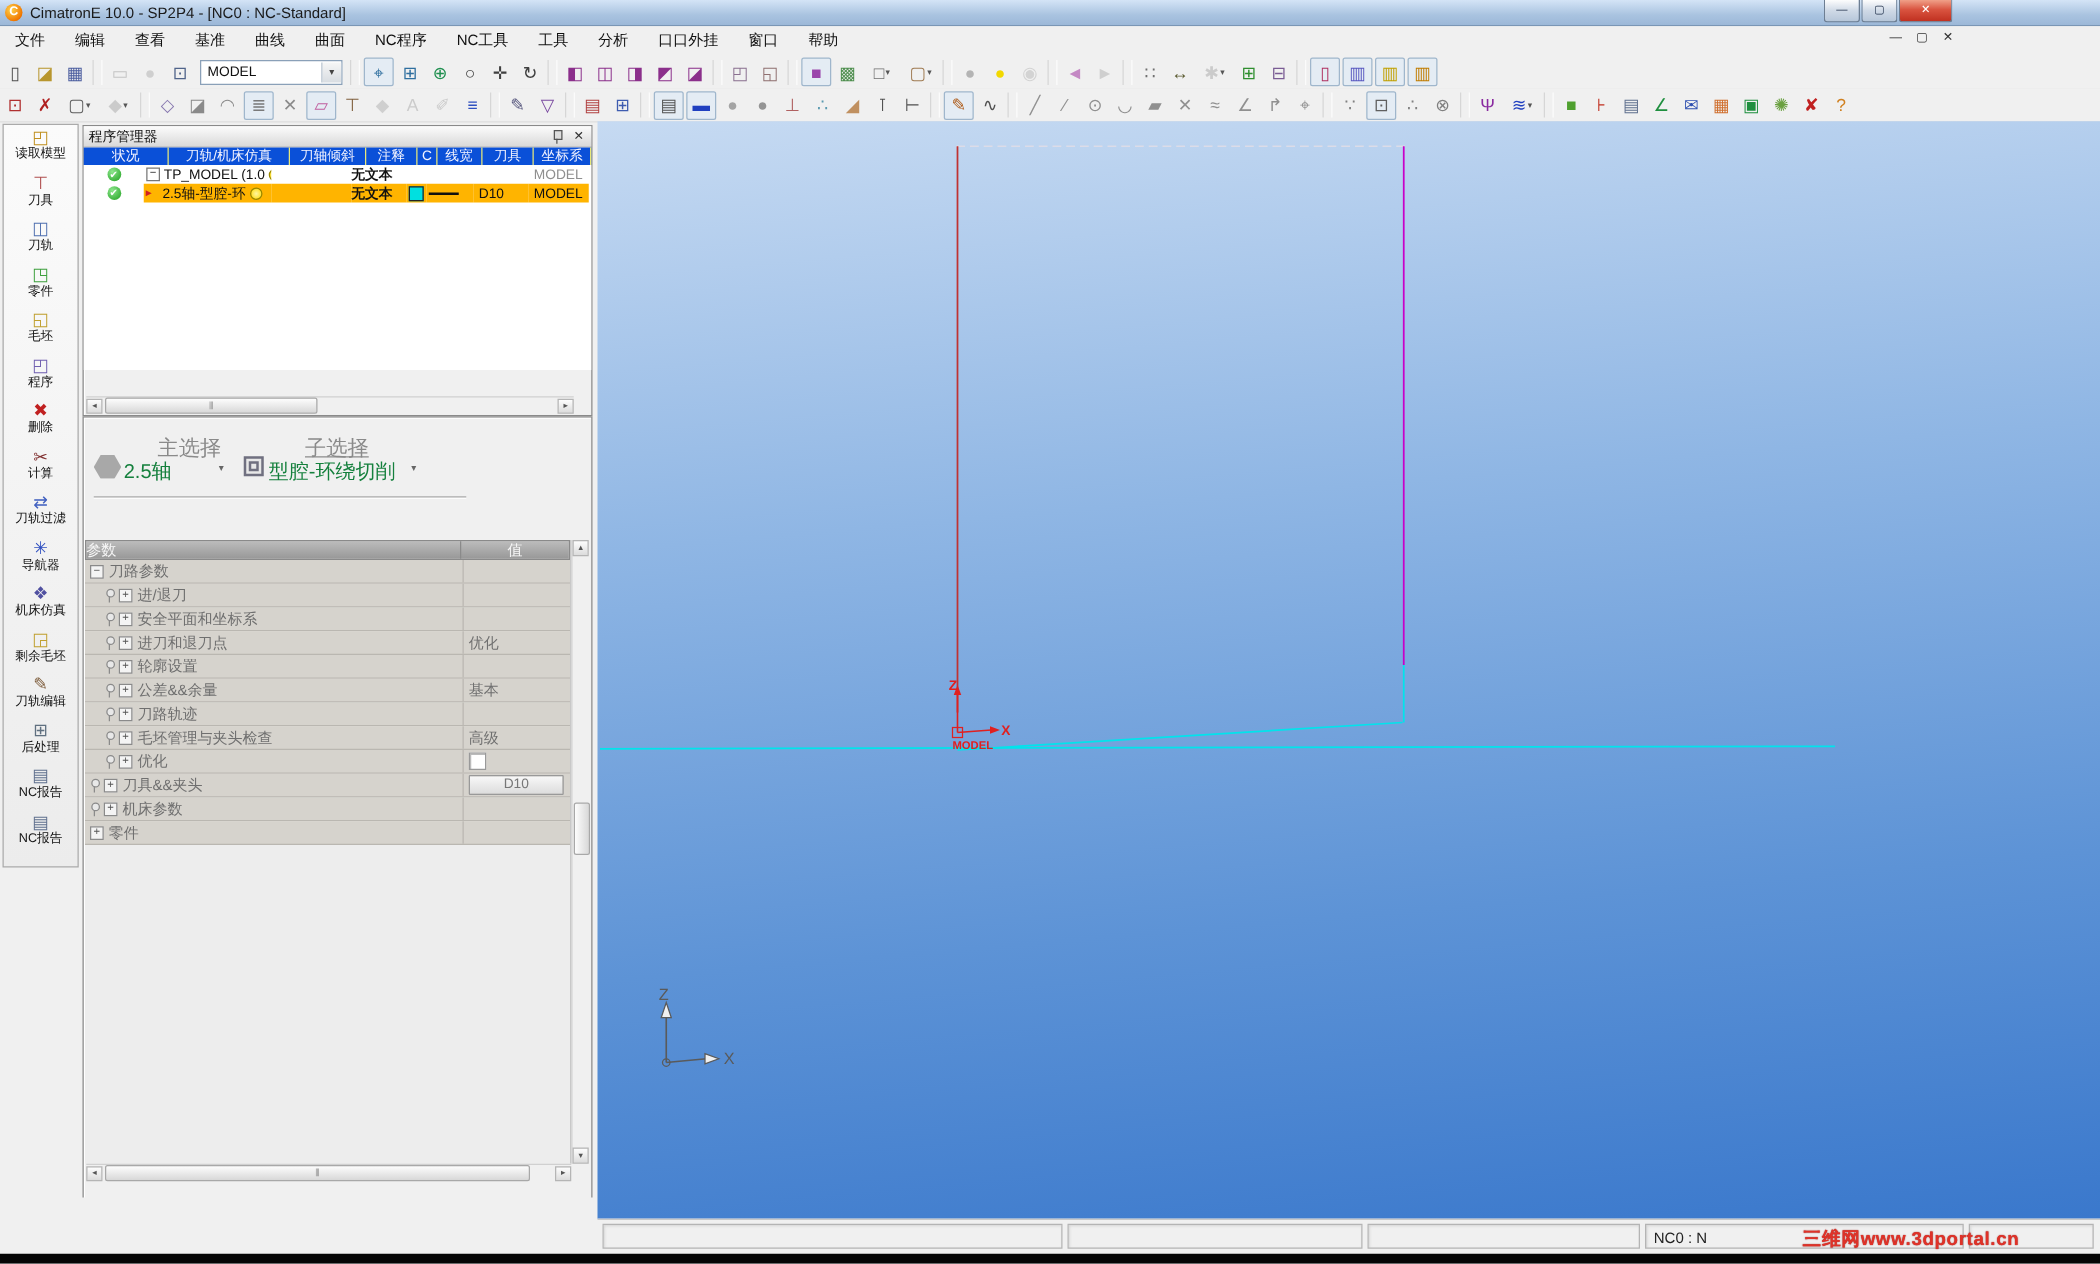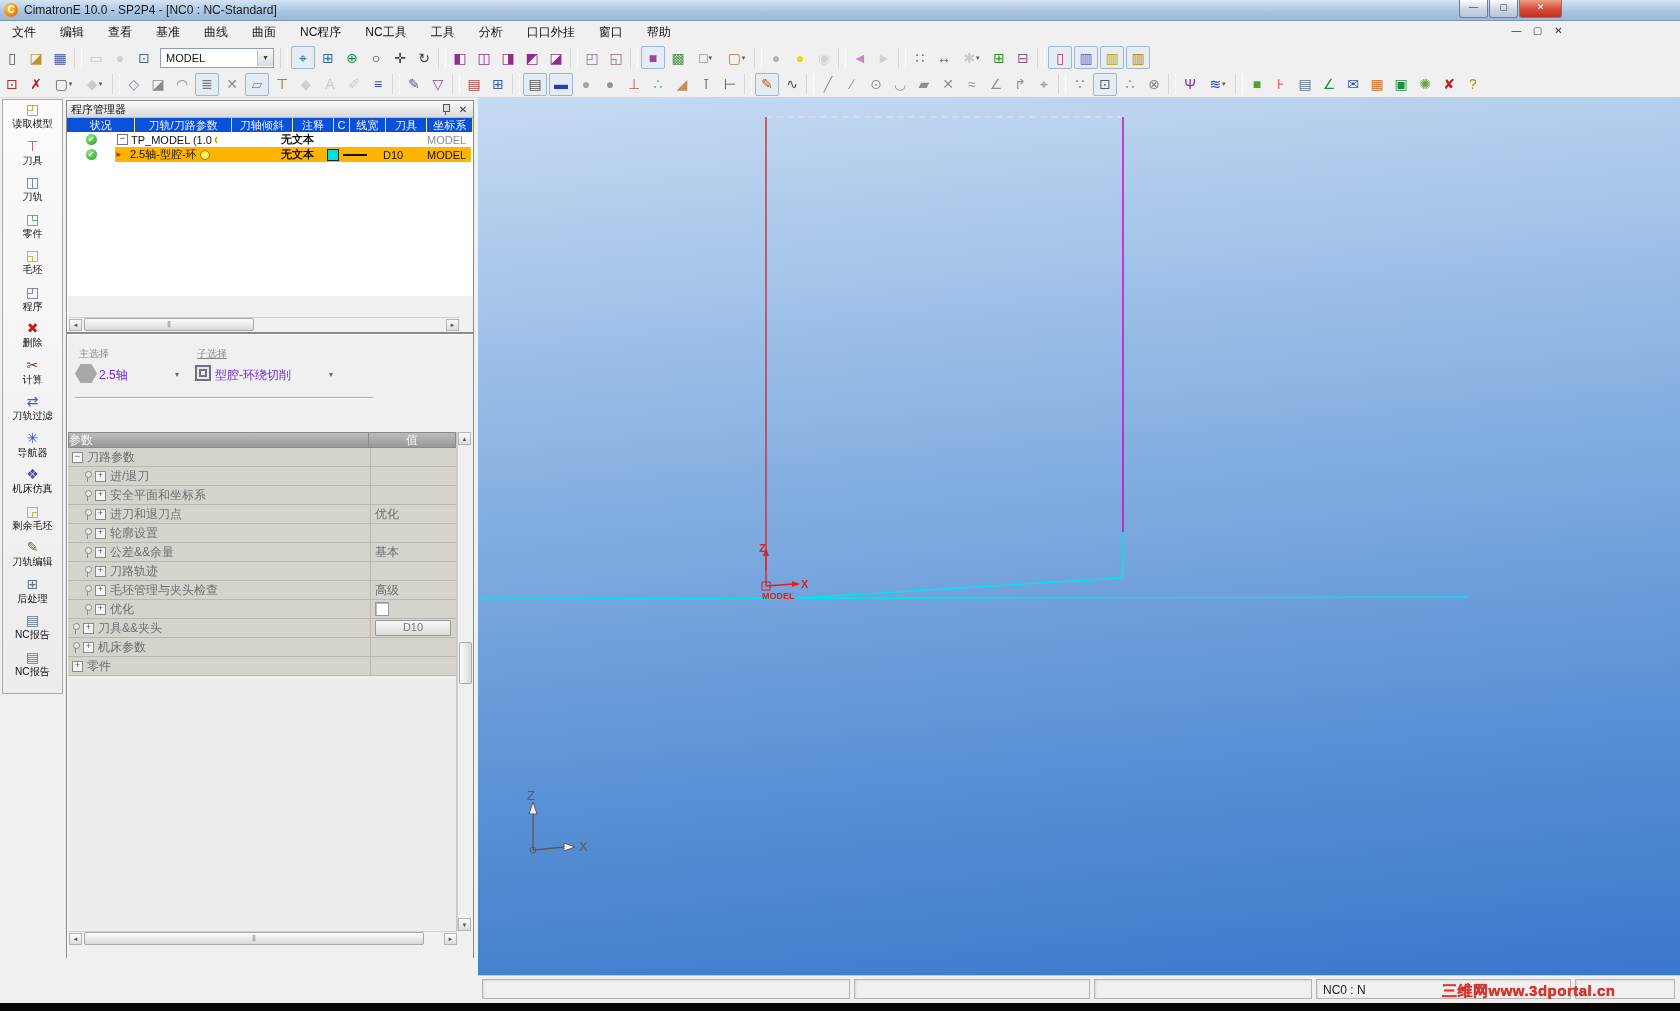--- a/index.html
+++ b/index.html
@@ -80,22 +80,22 @@
   .vscroll{position:absolute;width:14px;background:#f0f0f0;border-left:1px solid #d0d0d0;}
   .sbtn{width:13px;height:12px;background:linear-gradient(#fdfdfd,#dcdcdc);border:1px solid #b5b5b5;
     font-size:6px;text-align:center;line-height:11px;color:#555;box-sizing:border-box;flex:none;}
   .vbtn{width:13px;height:13px;background:linear-gradient(#fdfdfd,#dcdcdc);border:1px solid #b5b5b5;
     font-size:6px;text-align:center;line-height:12px;color:#555;box-sizing:border-box;position:absolute;left:0;}
   .hthumb{height:11px;background:linear-gradient(#fdfdfd,#d8d8d8);border:1px solid #a8a8a8;border-radius:2px;position:relative;}
   .hthumb:after{content:"⦀";font-size:8px;color:#888;position:absolute;left:50%;top:0;transform:translateX(-50%);line-height:11px;}
   .vthumb{width:11px;background:linear-gradient(90deg,#fdfdfd,#d8d8d8);border:1px solid #a8a8a8;border-radius:2px;position:absolute;left:1px;}
   
   .p2{left:66px;top:333px;width:406px;height:625px;}
-  .sellabel{position:absolute;font-size:10px;color:#8a8a8a;}
-  .selval{position:absolute;font-size:12px;color:#6d28d9;}
+  .sellabel{position:absolute;font-size:17px;color:#8a8a8a;margin-left:47px;}
+  .selval{position:absolute;font-size:16px;color:#15803d;}
   .hex{position:absolute;width:22px;height:19px;background:#a8a8a8;
     clip-path:polygon(25% 0,75% 0,100% 50%,75% 100%,25% 100%,0 50%);}
   .subicon{position:absolute;width:16px;height:16px;border:2px solid #707080;background:#e8e8e8;box-sizing:border-box;}
   .subicon:after{content:"";position:absolute;left:2px;top:2px;right:2px;bottom:2px;border:2px solid #707080;}
   .ddarrow{position:absolute;font-size:8px;color:#666;}
   .selsep{position:absolute;height:1px;background:#aaa;box-shadow:0 1px 0 #fff;}
   .params{position:absolute;left:1px;top:98px;right:16px;bottom:28px;background:#ededed;border-right:1px solid #c8c8c8;}
   .phead{height:16px;background:linear-gradient(#bcbcbc,#989898);display:flex;border:1px solid #8a8a8a;box-sizing:border-box;}
   .phead .c1{flex:1;text-align:left;font-size:12px;color:#f6f6f6;line-height:15px;}
   .phead .c2{width:86px;text-align:center;font-size:12px;color:#f6f6f6;line-height:15px;border-left:1px solid #8a8a8a;}
@@ -529,21 +529,21 @@
   </div>
 
 <div class="panel pm">
   <div class="pmtitle">
     <span class="t">程序管理器</span>
     <span class="pinicon"></span>
     <span class="pmclose">✕</span>
   </div>
   <div class="pmhead" id="pm-head">
       <span class="pmcol" style="width: 72px;">状况</span>
-      <span class="pmcol" style="width: 102px;">刀轨/刀路参数</span>
+      <span class="pmcol" style="width: 102px;">刀轨/机床仿真</span>
       <span class="pmcol" style="width: 64px;">刀轴倾斜</span>
       <span class="pmcol" style="width: 44px;">注释</span>
       <span class="pmcol" style="width: 16px;">C</span>
       <span class="pmcol" style="width: 38px;">线宽</span>
       <span class="pmcol" style="width: 44px;">刀具</span>
       <span class="pmcol" style="width: 48px;">坐标系</span>
     </div>
   <div class="pmbody" id="pm-body">
       <div class="pmrow">
         <div class="pmcell" style="width: 48px;">

